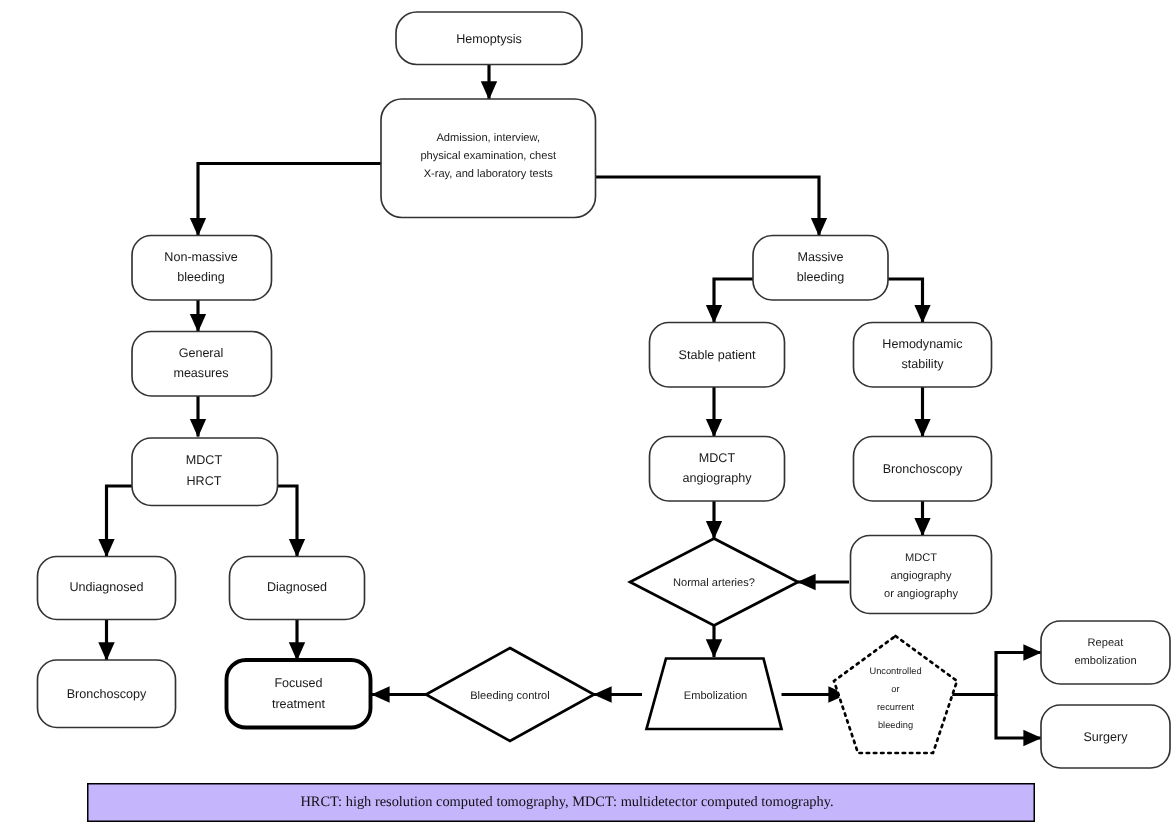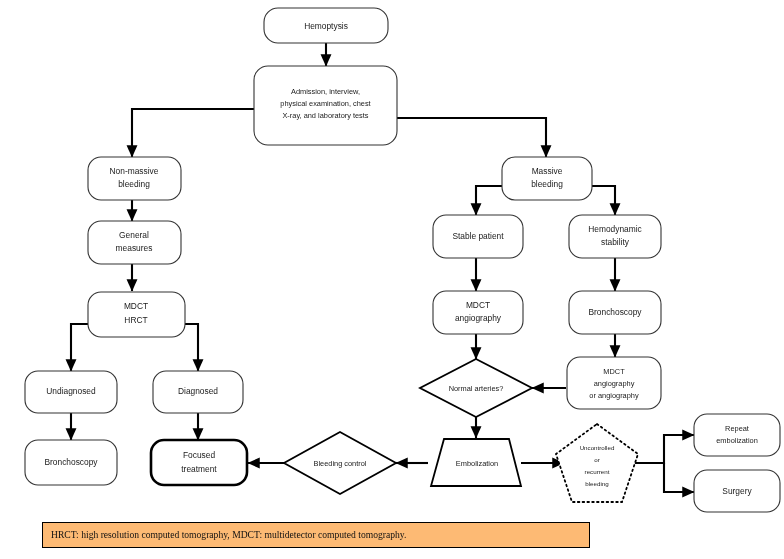--- a/index.html
+++ b/index.html
@@ -11,20 +11,21 @@
     width: 784px;
     height: 559px;
     overflow: hidden;
     font-family: "Liberation Sans", sans-serif;
   }
   #diagram-root {
     position: relative;
     width: 784px;
     height: 559px;
     background: #ffffff;
+    text-align: center;
   }
   svg#flowchart {
     position: absolute;
     left: 0;
     top: 0;
     width: 784px;
     height: 559px;
   }
   .node-shape {
     fill: #ffffff;
@@ -59,27 +60,27 @@
   .node-label.small {
     font-size: 7.4px;
   }
   .edge {
     stroke: #000000;
     stroke-width: 2.1;
     fill: none;
   }
   .caption-box {
     position: absolute;
-    left: 42px;
+    left: 58px;
     top: 522px;
-    width: 548px;
+    width: 632px;
     height: 26px;
     border: 1.6px solid #000000;
     box-sizing: border-box;
-    background: #fdba74;
+    background: #c4b5fd;
   }
   .caption-text {
     font-family: "Liberation Serif", serif;
     font-size: 9.6px;
     color: #111111;
     line-height: 24px;
     padding-left: 8px;
     white-space: nowrap;
   }
 </style>

